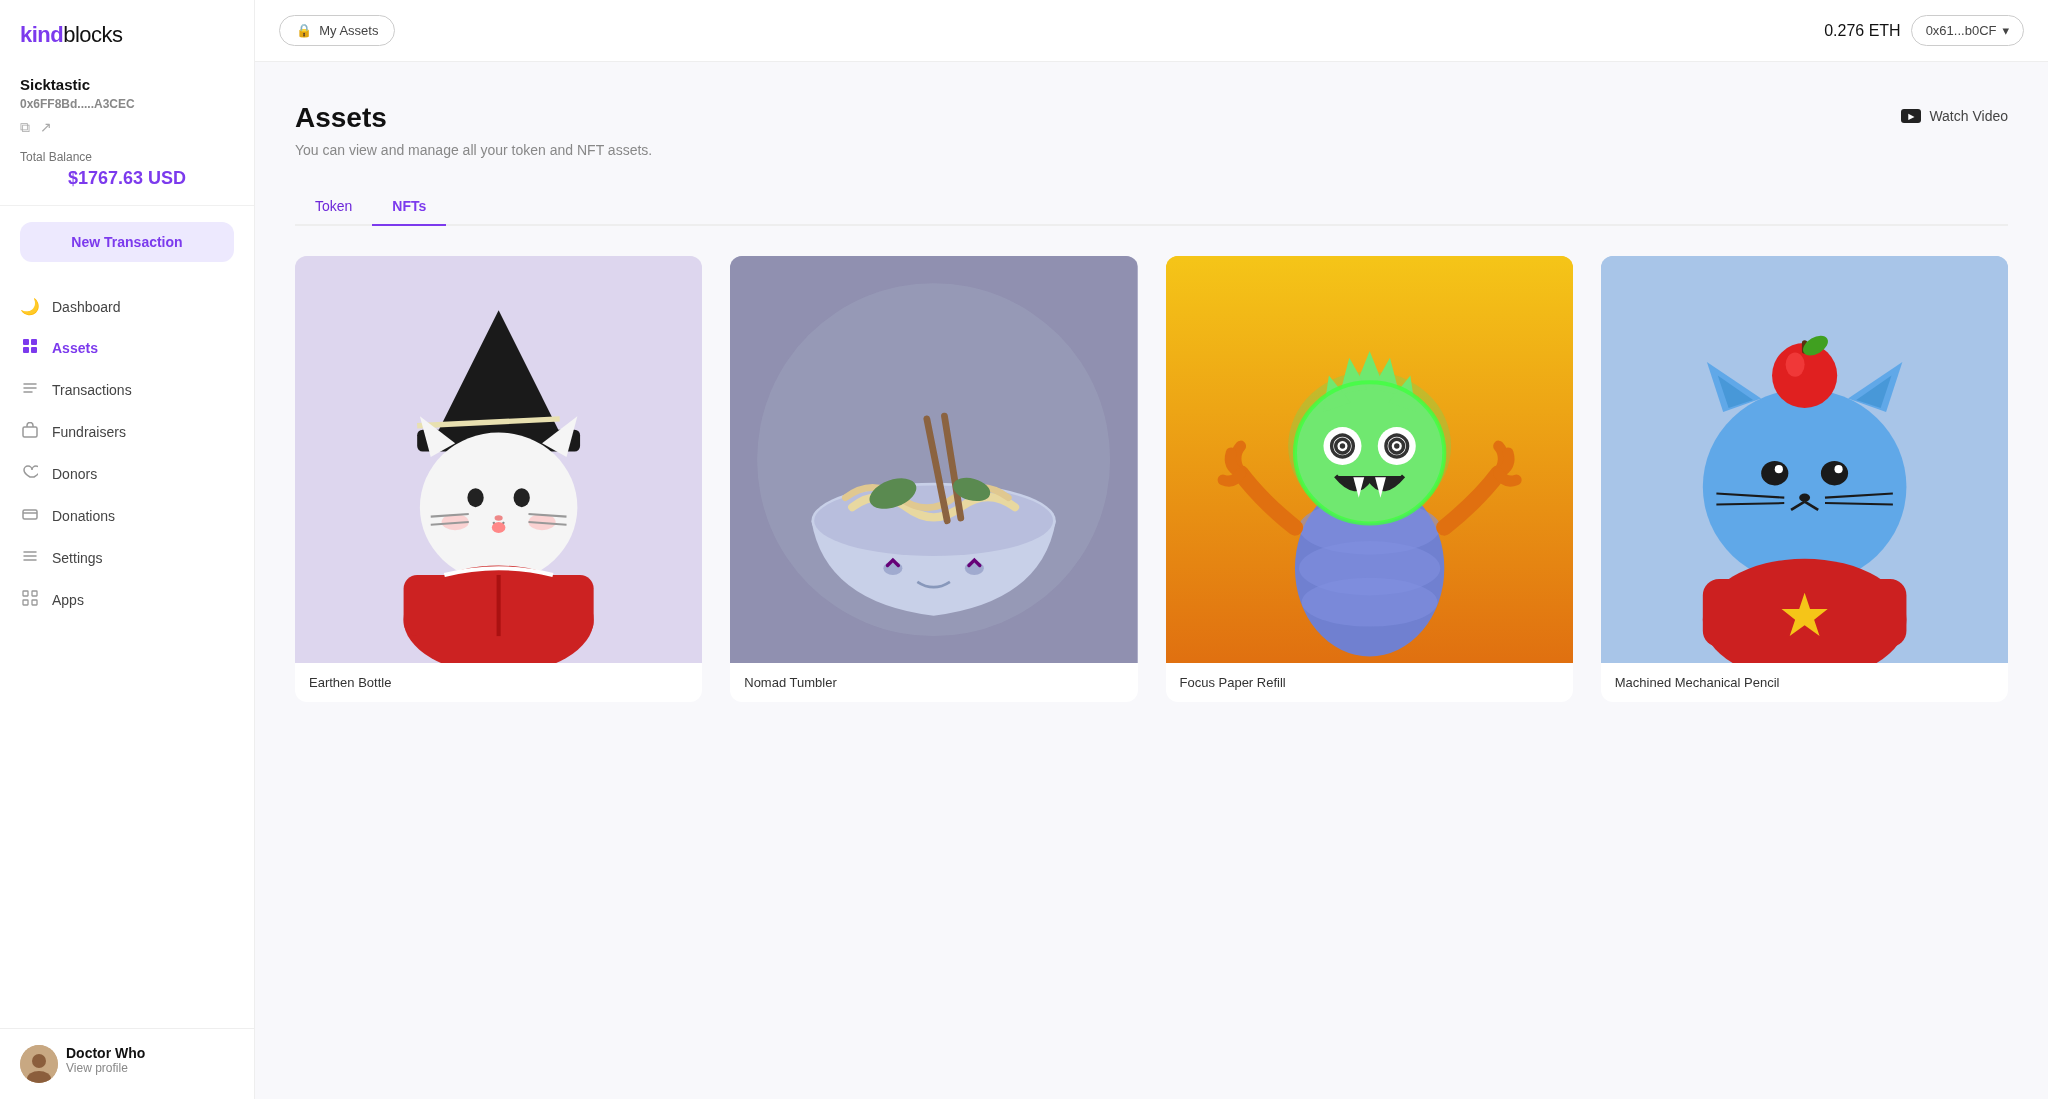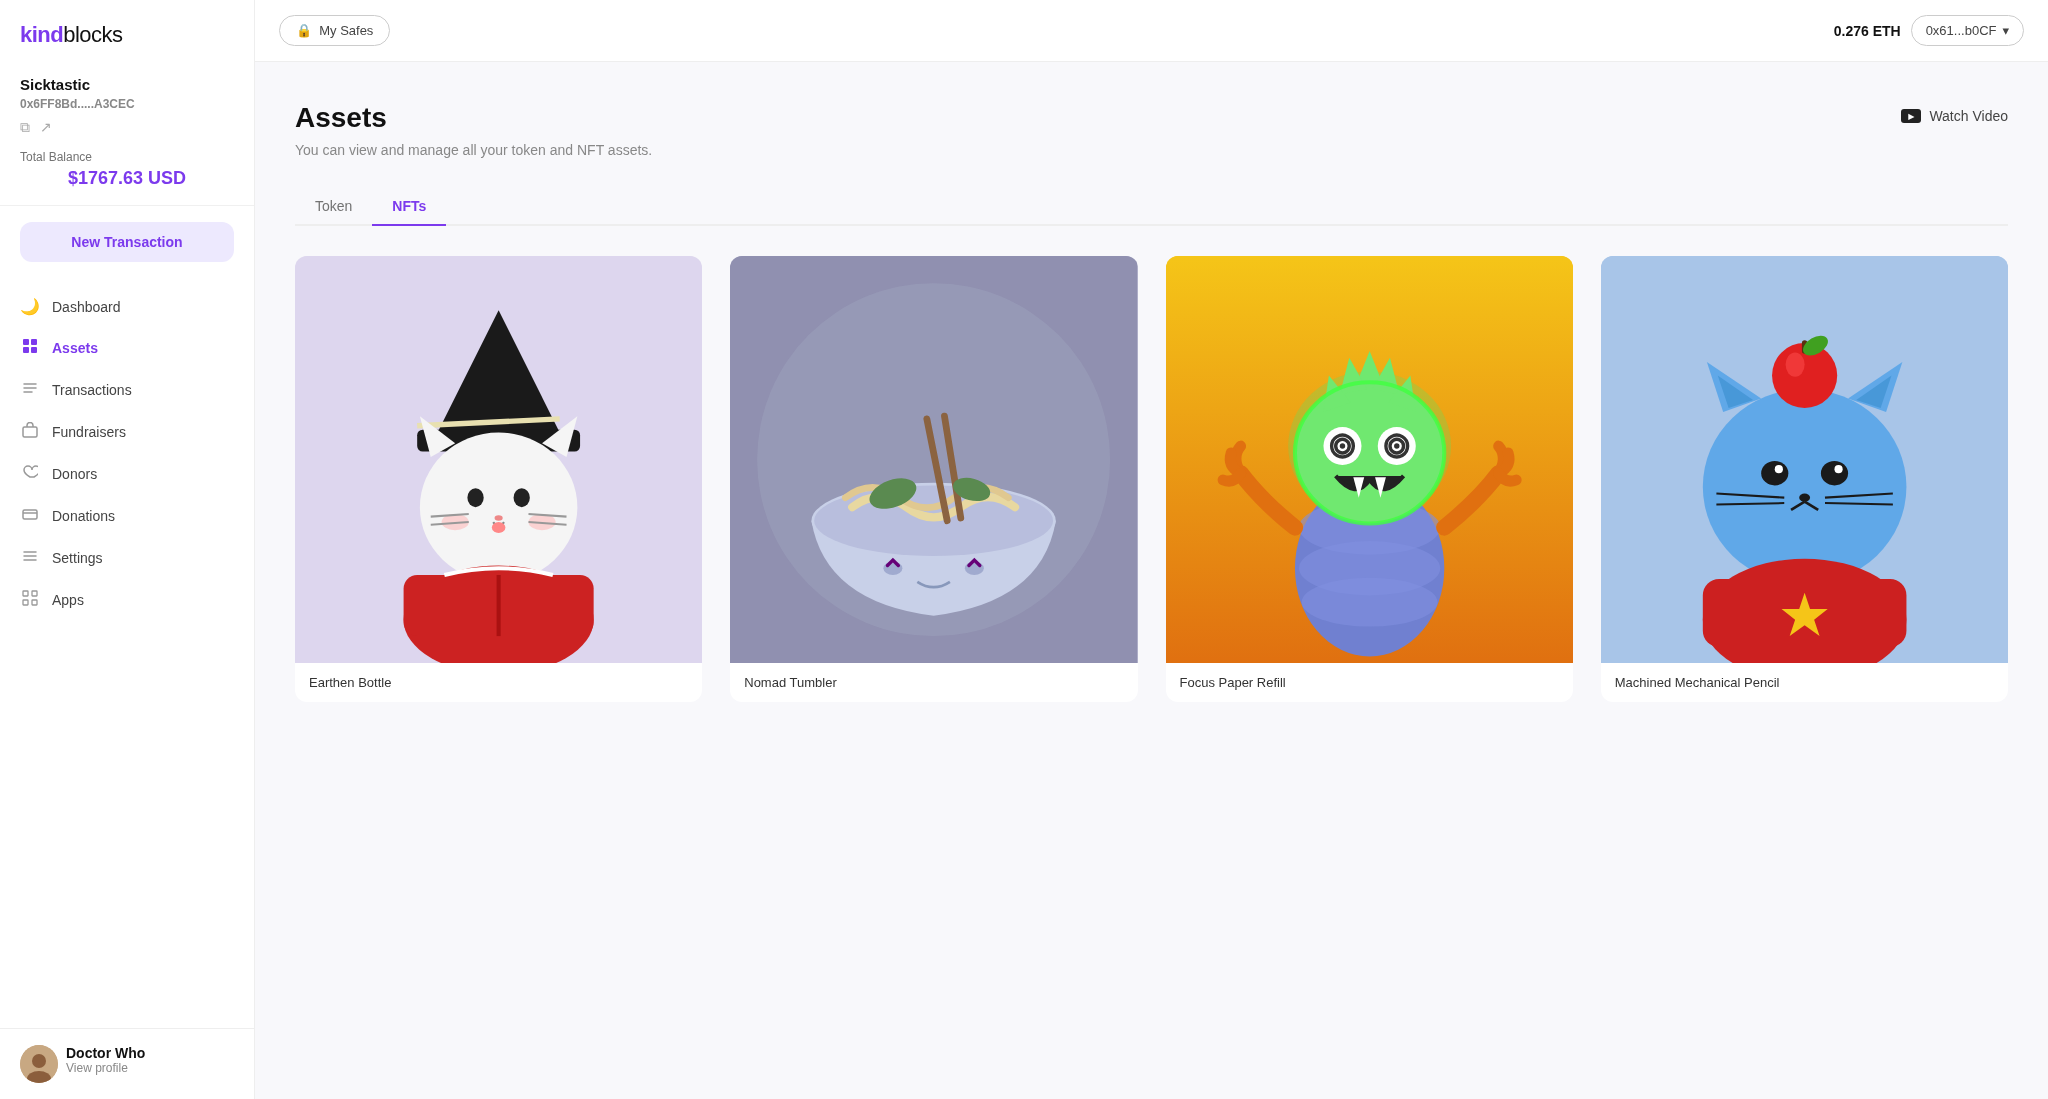--- a/index.html
+++ b/index.html
@@ -114,22 +114,22 @@
       display: flex;
       align-items: center;
       gap: 7px;
     }
     .wallet-info {
       display: flex;
       align-items: center;
       gap: 10px;
     }
     .eth-balance {
-      font-size: 14px;
-      font-weight: 700;
+      font-size: 16px;
+      font-weight: 400;
       color: #111;
     }
     .wallet-address {
       background: #fff;
       border: 1.5px solid #ccc;
       border-radius: 20px;
       padding: 7px 14px;
       font-size: 13px;
       color: #444;
       cursor: pointer;
@@ -178,21 +178,21 @@
     .tabs {
       display: flex;
       gap: 0;
       border-bottom: 2px solid #eee;
       margin-top: 30px;
       margin-bottom: 30px;
     }
     .tab {
       padding: 10px 20px;
       font-size: 14px;
-      color: #737373;
+      color: #6d28d9;
       cursor: pointer;
       border-bottom: 2.5px solid transparent;
       margin-bottom: -2px;
     }
     .tab.active {
       color: #7c3aed;
       border-bottom-color: #7c3aed;
       font-weight: 600;
     }
 
@@ -339,21 +339,21 @@
       <div class="view-profile">View profile</div>
     </div>
   </div>
 </aside>
 
 <div class="main">
 
   <header class="topbar">
     <button class="my-safes-btn">
       <span>🔒</span>
-      <span>My Safes</span>
+      <span>My Assets</span>
     </button>
     <div class="wallet-info">
       <span class="eth-balance">0.276 ETH</span>
       <button class="wallet-address">
         <span>0x61...b0CF</span>
         <span>▾</span>
       </button>
     </div>
   </header>
 

